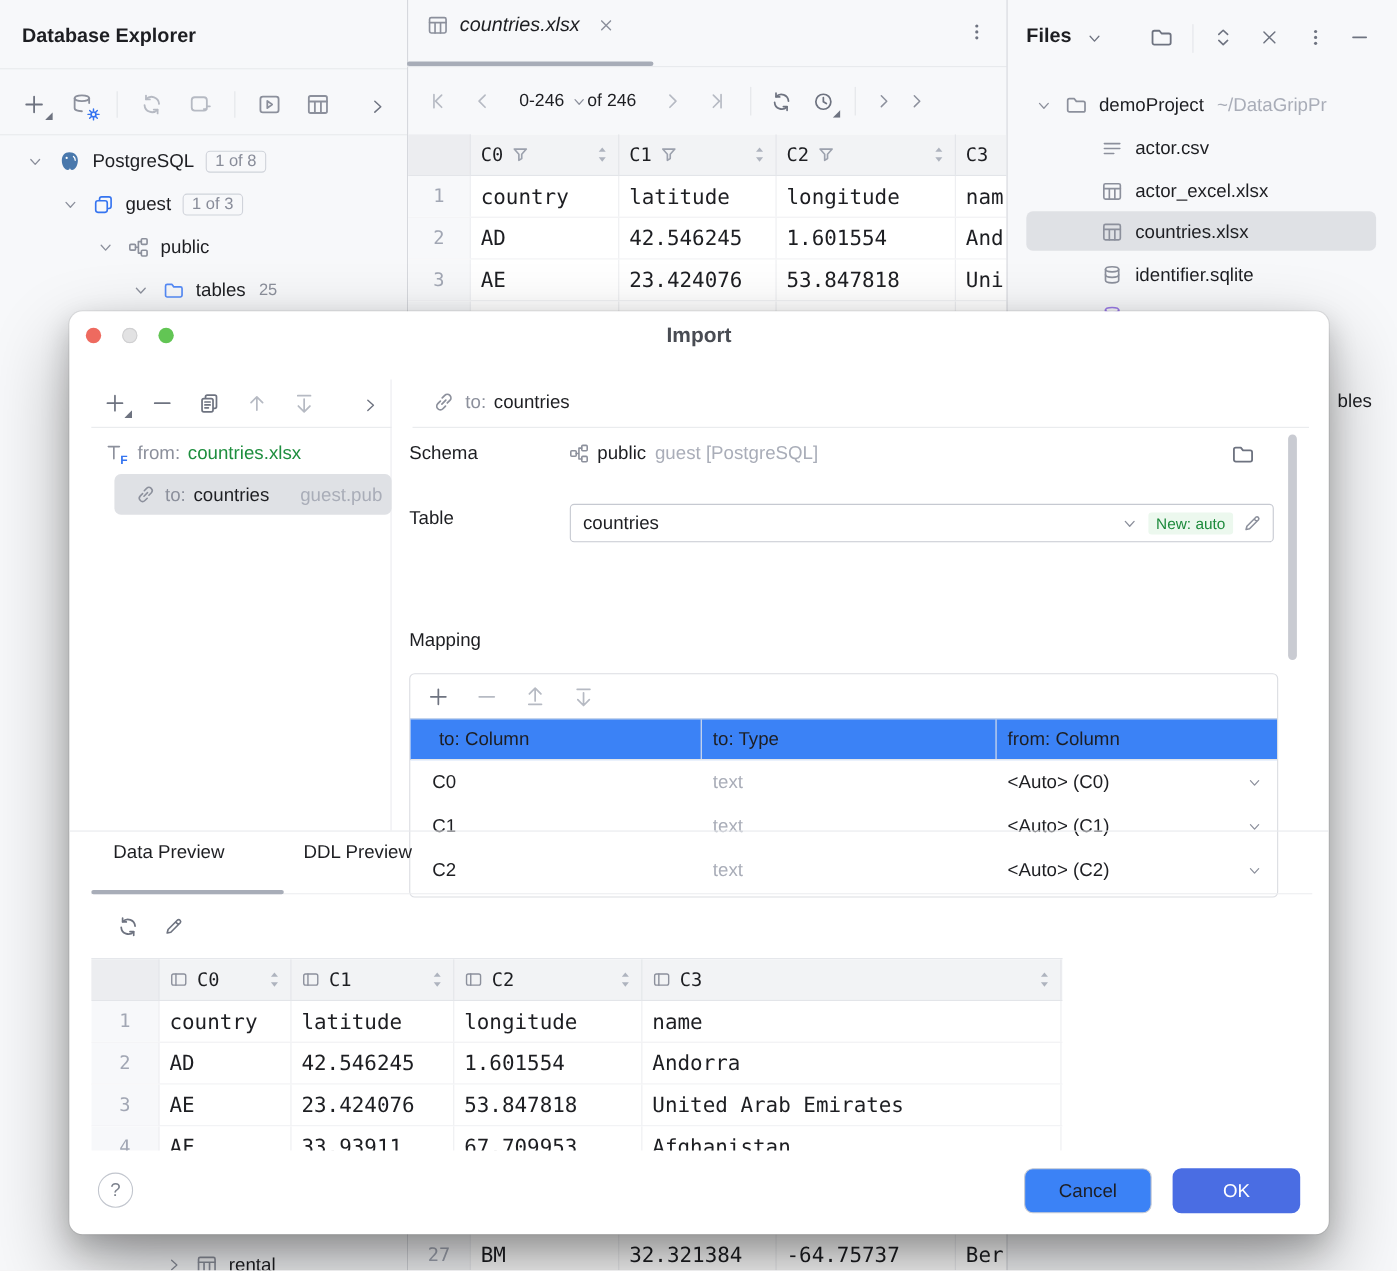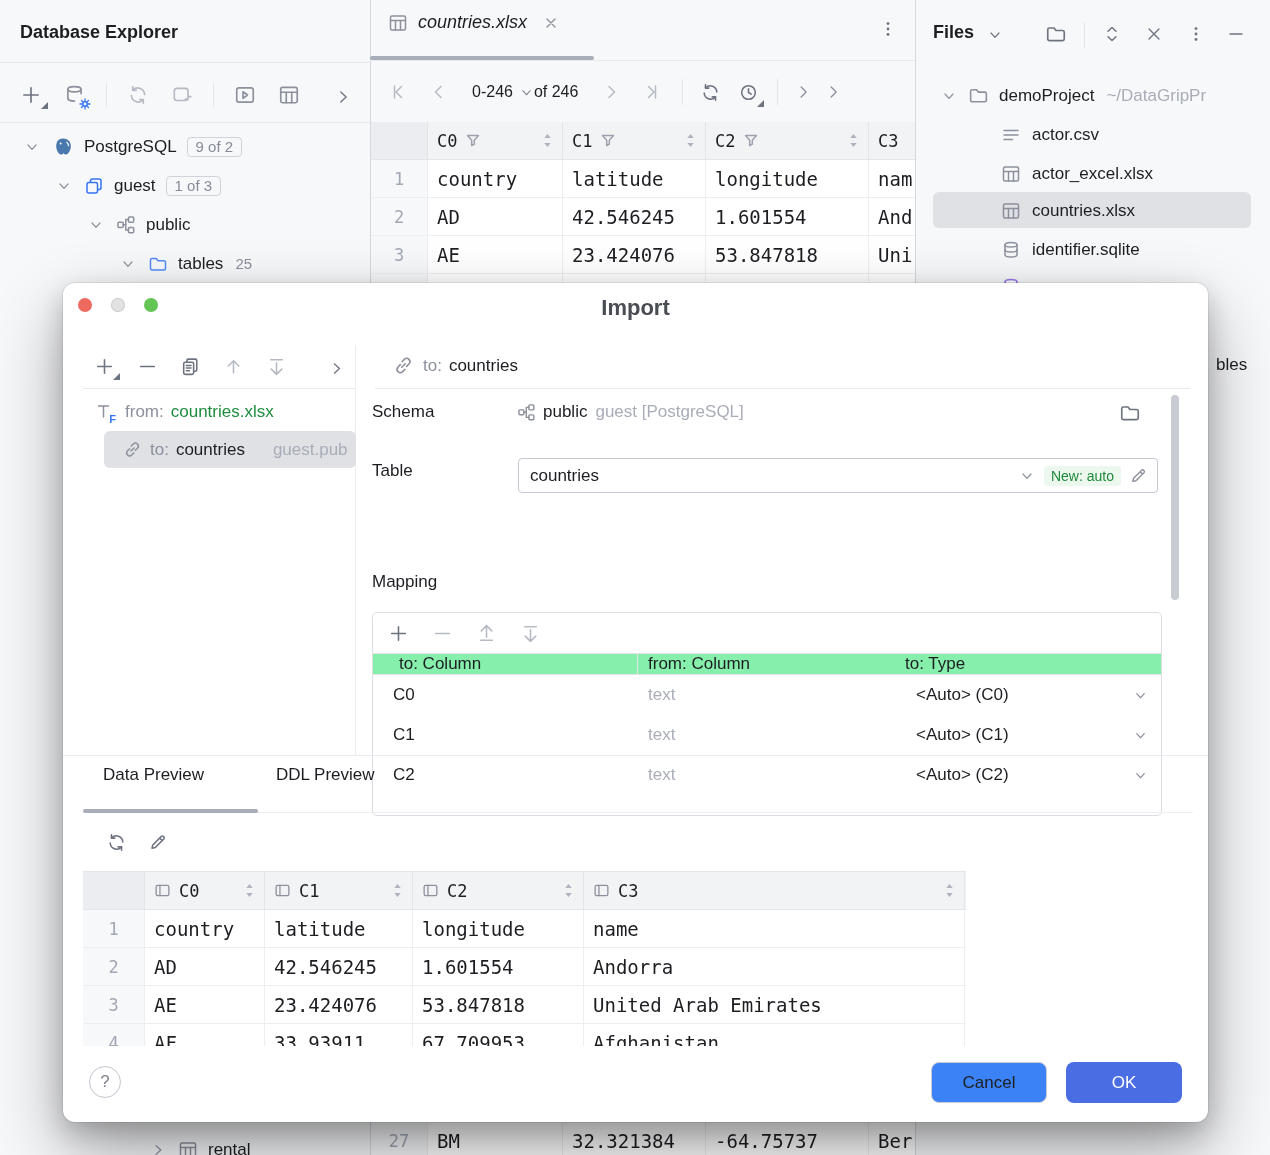--- a/index.html
+++ b/index.html
@@ -104,21 +104,21 @@
   <div class="trow" style="left:0; top:127px; width:370px;">
     <svg class="ic soft" width="16" height="16" viewBox="0 0 20 20" style="margin-left:24px;">
         <path d="M5 7.5l5 5.5 5-5.5"></path>
       </svg>
     <svg width="22" height="22" viewBox="0 0 22 22" style="margin-left:12px;">
       <path d="M11 2.5c4.8 0 7.8 3 7.8 7.4 0 4.6-2.6 8.6-5.3 8.6-1.3 0-1.9-.8-1.9-2.2 0 1.4-.7 2.2-2 2.2-2.7 0-5.4-3.8-5.4-8.6C4.2 5.5 6.8 2.5 11 2.5z" fill="#4978AC"></path>
       <circle cx="8.6" cy="7.6" r="1" fill="#fff"></circle>
       <path d="M14.8 6.3c1 .8 1.6 2 1.6 3.4" stroke="#fff" stroke-width="1.2" fill="none" stroke-linecap="round"></path>
     </svg>
     <span style="margin-left:10px;">PostgreSQL</span>
-    <span class="badge">9 of 2</span>
+    <span class="badge">1 of 8</span>
   </div>
   <div class="trow" style="left:0; top:166px; width:370px;text-align:right;">
     <svg class="ic soft" width="16" height="16" viewBox="0 0 20 20" style="margin-left:56px;">
         <path d="M5 7.5l5 5.5 5-5.5"></path>
       </svg>
     <svg class="ic blue" width="20" height="20" viewBox="0 0 20 20" style="margin-left:12px;">
       <rect x="6.5" y="3" width="10.5" height="10.5" rx="2"></rect>
       <rect x="3" y="6.5" width="10.5" height="10.5" rx="2" fill="#F7F8FA"></rect>
     </svg>
     <span style="margin-left:10px;">guest</span>
@@ -404,21 +404,21 @@
       <path d="M4 4.8v10c0 1.3 2.7 2.3 6 2.3s6-1 6-2.3v-10"></path>
     </svg>
   </div>
 
   <span class="abs" style="left:1216px; top:355px; font-size:17px;">bles</span>
 
   <div class="dialog">
     <span class="traffic" style="left:15px; background:#EE6A5F;"></span>
     <span class="traffic" style="left:48px; background:#E2E2E3; box-shadow:inset 0 0 0 1px #CFCFD1;"></span>
     <span class="traffic" style="left:81px; background:#62C554;"></span>
-    <div class="abs bold" style="left:0; top:12px; width:100%; text-align:center; font-size:22px; color:#494C53;">Import</div>
+    <div class="abs bold" style="left:0; top:12px; width:100%; text-align:center; font-size:19px; color:#494C53;">Import</div>
 
     <div class="abs" style="left:20px; top:62px; width:273px; height:410px; border-right:1px solid #EBECF0;">
       <div class="abs" style="left:8px; top:8px; display:flex; gap:17px; align-items:center;">
         <span class="ibtn" style="position:relative;">
           <svg class="ic" width="21" height="21" viewBox="0 0 20 20">
               <path d="M10 3.5v13M3.5 10h13"></path>
             </svg>
           <svg width="7" height="7" viewBox="0 0 7 7" style="position:absolute; right:-3px; bottom:-1px;">
               <path d="M7 0v7H0z" fill="#6E7380"></path>
             </svg>
@@ -531,24 +531,24 @@
             <svg class="ic dis" width="21" height="21" viewBox="0 0 20 20">
                 <path d="M4.5 16.5h11M10 13.5V3M5 7.5l5-5 5 5"></path>
               </svg>
           </span>
           <span class="ibtn">
             <svg class="ic dis" width="21" height="21" viewBox="0 0 20 20">
                 <path d="M4.5 3.5h11M10 6.5V17M5 12.5l5 5 5-5"></path>
               </svg>
           </span>
         </div>
-        <div style="height:22px; background:#86efac; border-top:1px solid #E3E5E9; border-bottom:1px solid #E3E5E9; display:flex;">
+        <div style="height:38px; background:#3b82f6; border-top:1px solid #E3E5E9; border-bottom:1px solid #E3E5E9; display:flex;">
           <div class="mapcell" style="width:265px; padding-left:26px; border-right:1px solid #E3E5E9;">to: Column</div>
+          <div class="mapcell" style="width:268px; padding-left:10px; border-right:1px solid #E3E5E9;">to: Type</div>
           <div class="mapcell" style="width:257px; padding-left:10px;">from: Column</div>
-          <div class="mapcell" style="width:268px; padding-left:10px; border-right:1px solid #E3E5E9;">to: Type</div>
         </div>
         <div style="height:40px; display:flex; align-items:center;">
           <div class="mapcell" style="width:265px; padding-left:20px;">C0</div>
           <div class="mapcell dim2" style="width:268px; padding-left:10px;">text</div>
           <div class="mapcell" style="width:227px; padding-left:10px;">&lt;Auto&gt; (C0)</div>
           <svg class="ic soft" width="15" height="15" viewBox="0 0 20 20">
               <path d="M5 7.5l5 5.5 5-5.5"></path>
             </svg>
         </div>
         <div style="height:40px; display:flex; align-items:center;">

